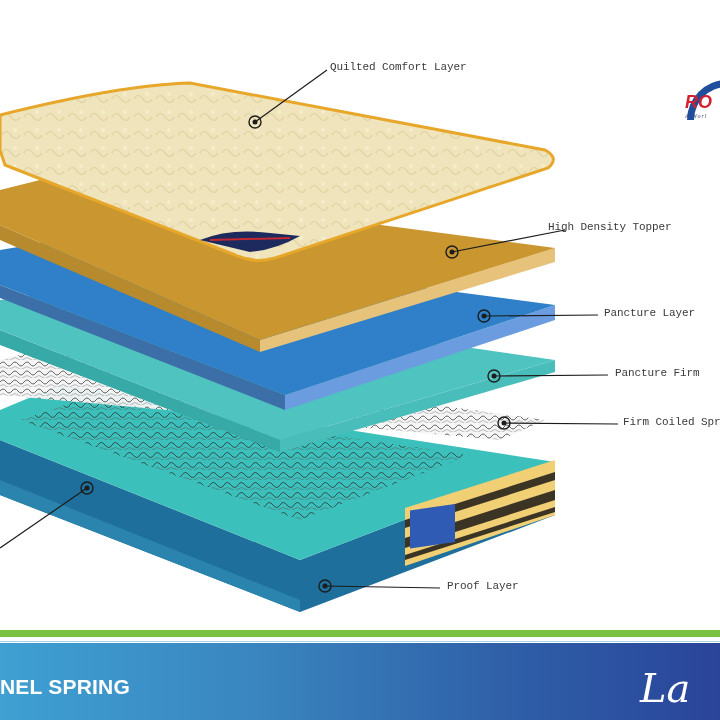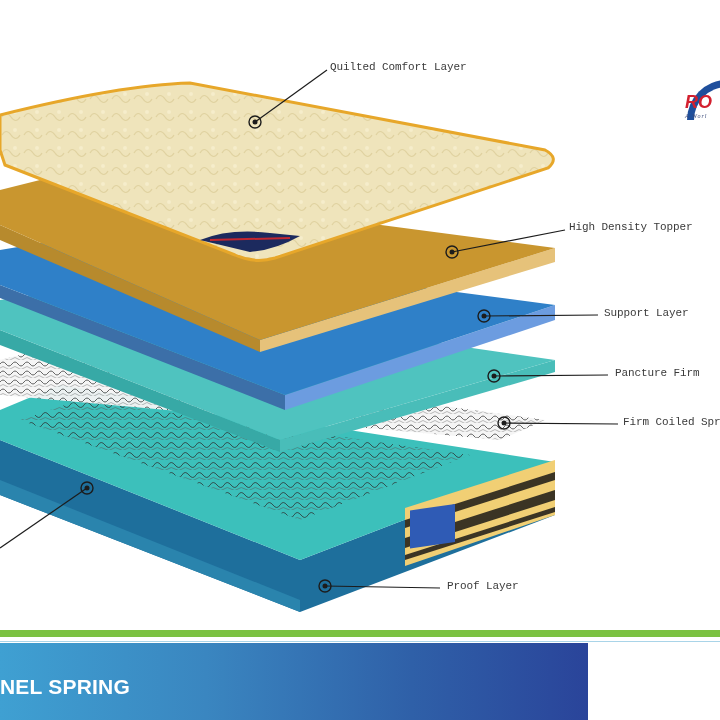--- a/index.html
+++ b/index.html
@@ -6,21 +6,21 @@
   body { width: 720px; height: 720px; overflow: hidden; background: #ffffff; position: relative; font-family: "DejaVu Sans", sans-serif; }
   .canvas { position: absolute; left: 0; top: 0; width: 720px; height: 720px; }
   svg.layers { position: absolute; left: 0; top: 0; }
   .label { position: absolute; font-size: 11px; color: #3a3a3a; white-space: nowrap; font-family: Liberation Mono, monospace; letter-spacing: -0.1px; }
   .logo { position: absolute; left: 683px; top: 80px; width: 40px; height: 50px; }
   .logo-arc { position: absolute; left: 4px; top: 0; width: 50px; height: 40px; border: 7px solid #1f4f9c; border-bottom: none; border-right: none; border-radius: 40px 0 0 0; box-sizing: border-box; }
   .logo-text { position: absolute; left: 2px; top: 12px; font-family: "Liberation Sans", sans-serif; font-weight: bold; font-style: italic; font-size: 18px; color: #d3202f; }
   .logo-tag { position: absolute; left: 2px; top: 33px; font-family: "Liberation Serif", serif; font-style: italic; font-size: 6px; color: #3a4a7a; letter-spacing: 1px; white-space: nowrap; }
   .green-line { position: absolute; left: 0; top: 630px; width: 720px; height: 7px; background: #7cc242; }
   .thin-line { position: absolute; left: 0; top: 641px; width: 720px; height: 1px; background: #a9d4e8; }
-  .banner { position: absolute; left: 0; top: 643px; width: 588px; height: 77px; background: linear-gradient(90deg, #3fa0d2 0%, #3a86c0 35%, #2f60a8 70%, #2a449a 100%); text-align: right; }
+  .banner { position: absolute; left: 0; top: 643px; width: 720px; height: 77px; background: linear-gradient(90deg, #3fa0d2 0%, #3a86c0 35%, #2f60a8 70%, #2a449a 100%); text-align: right; }
   .banner-title { position: absolute; left: 0; top: 32px; font-family: "Liberation Sans", sans-serif; font-weight: bold; font-size: 21px; color: #ffffff; letter-spacing: 0.2px; }
   .banner-script { position: absolute; left: 640px; top: 22px; font-family: "DejaVu Serif", serif; font-style: italic; font-size: 40px; color: #ffffff; }
 </style>
 </head>
 <body>
 
 <div class="canvas">
 
   <svg class="layers" width="720" height="630" viewBox="0 0 720 630">
     <defs>
@@ -121,22 +121,22 @@
           <circle cx="87" cy="488" r="2.5" fill="#1c1c1c"></circle>
         </g>
       <g>
           <circle cx="325" cy="586" r="6" fill="none" stroke="#1c1c1c" stroke-width="1.4"></circle>
           <circle cx="325" cy="586" r="2.5" fill="#1c1c1c"></circle>
         </g>
     </g>
   </svg>
 
   <div class="label" style="left:330px; top:61px;">Quilted Comfort Layer</div>
-  <div class="label" style="left:569px; top:221px;">High Density Topper</div>
-  <div class="label" style="left:604px; top:307px;">Support Layer</div>
+  <div class="label" style="left:548px; top:221px;">High Density Topper</div>
+  <div class="label" style="left:604px; top:307px;">Pancture Layer</div>
   <div class="label" style="left:615px; top:367px;">Pancture Firm</div>
   <div class="label" style="left:623px; top:416px;">Firm Coiled  Spr</div>
   <div class="label" style="left:447px; top:580px;">Proof Layer</div>
 
   <div class="logo">
     <div class="logo-arc"></div>
     <div class="logo-text">RO</div>
     <div class="logo-tag">A Worl</div>
   </div>
 

